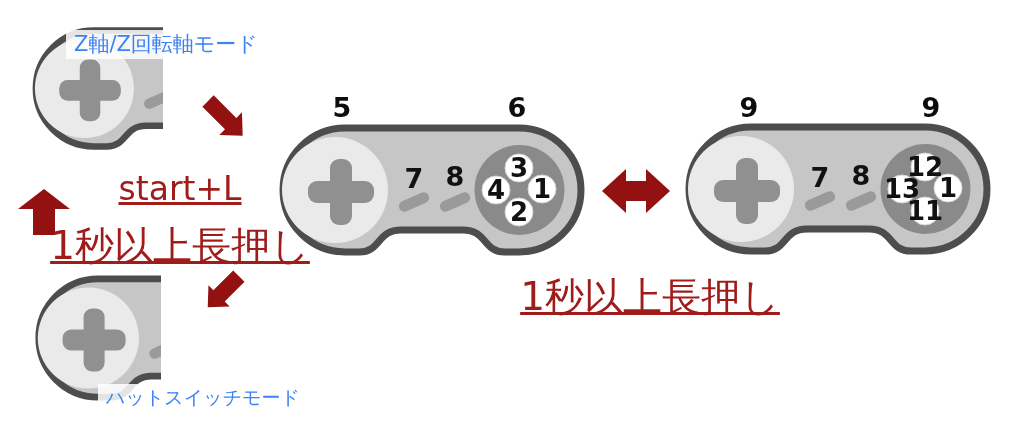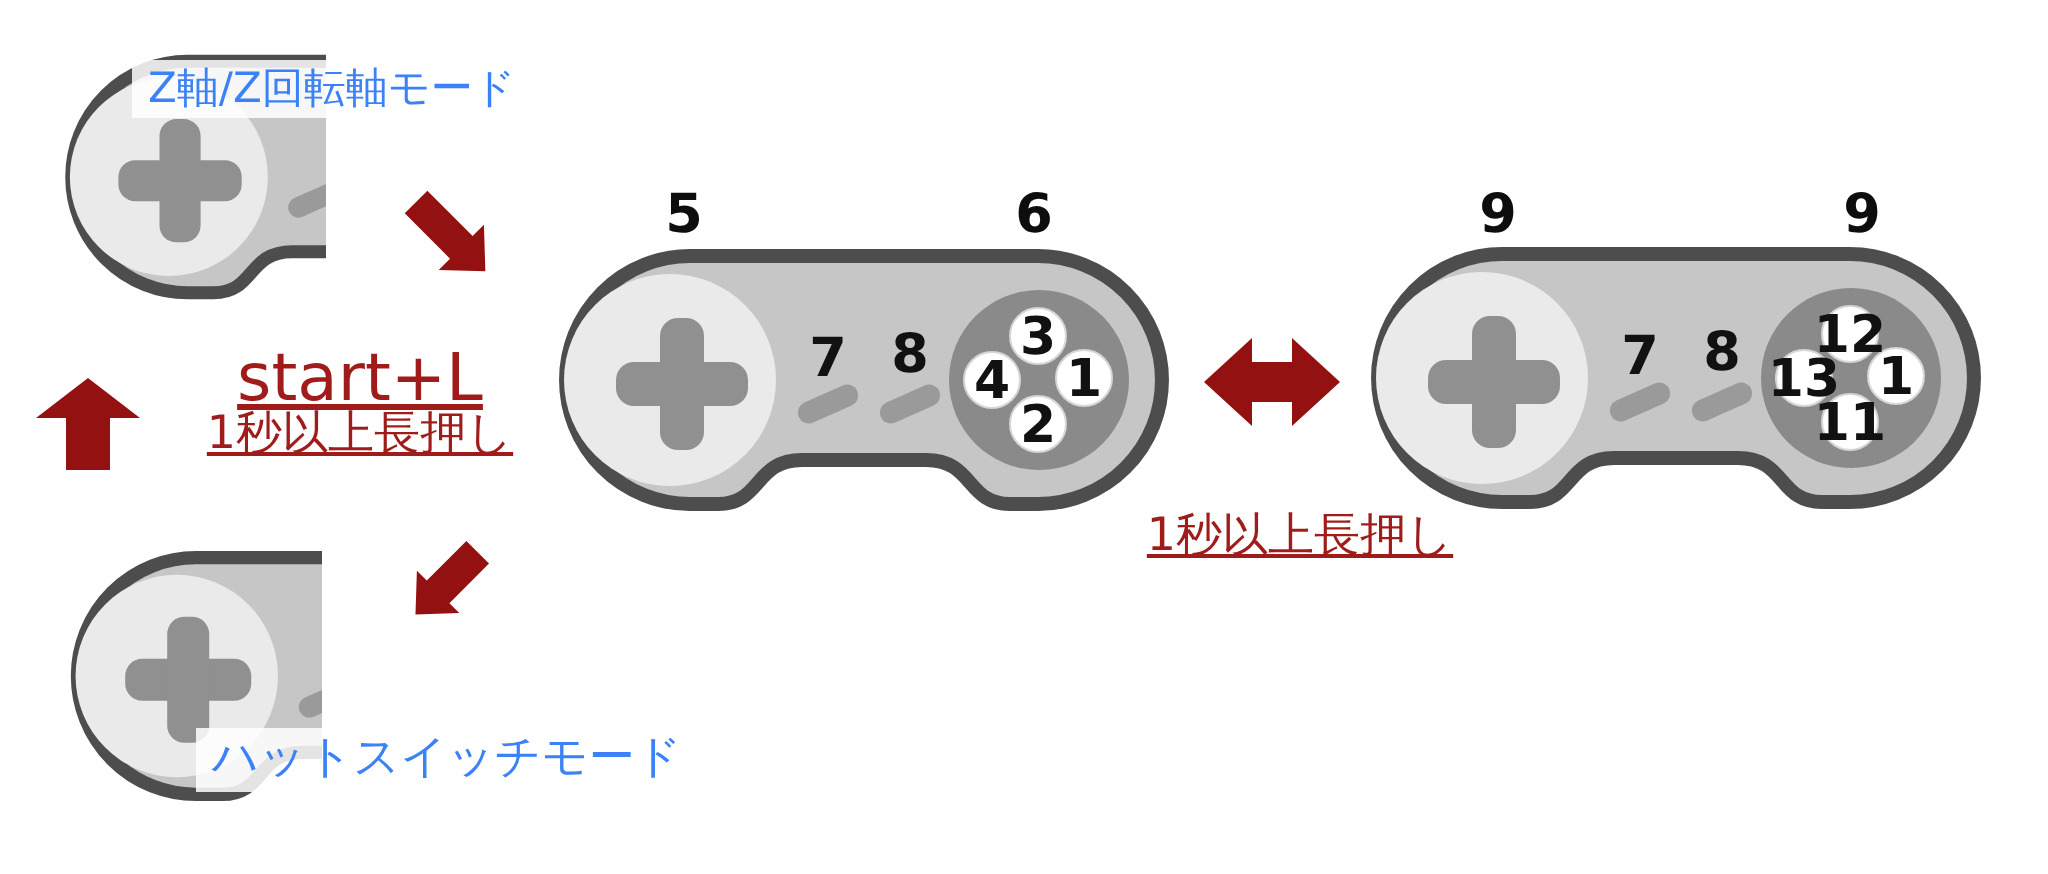--- a/index.html
+++ b/index.html
@@ -29,21 +29,21 @@
   .mode-label{
     position:absolute;z-index:10;background:rgba(255,255,255,0.85);
     color:#3b82f6;font-size:22px;line-height:1.2;padding:2px 8px;white-space:nowrap;
   }
   
   .combo{
     position:absolute;transform:translateX(-50%);text-align:center;z-index:6;
     color:#9f1c1a;line-height:1.04;white-space:nowrap;text-decoration:underline;
   }
   .combo .l1{font-size:33px;}
-  .combo .l2{font-size:23px;}
+  .combo .l2{font-size:39px;margin-top:20px;}
   .arrow{position:absolute;z-index:5;}
 </style>
 </head>
 <body>
 
 <div id="canvas">
 
   <svg width="0" height="0" style="position:absolute" aria-hidden="true">
     <defs>
       <g id="padshape">
@@ -93,21 +93,21 @@
     <text class="bnum" x="265" y="76">1</text>
     <text class="bnum" x="242" y="99">11</text>
   </svg>
 
   <div class="snum" style="left:342px;top:94px">5</div>
   <div class="snum" style="left:517px;top:94px">6</div>
   <div class="snum" style="left:749px;top:94px">9</div>
   <div class="snum" style="left:931px;top:94px">9</div>
 
   <div class="mode-label" style="left:66px;top:30px;font-size:21px">Z軸/Z回転軸モード</div>
-  <div class="mode-label" style="left:98px;top:364px;font-size:23px">ハットスイッチモード</div>
+  <div class="mode-label" style="left:98px;top:384px;font-size:19px">ハットスイッチモード</div>
 
   <div class="combo" style="left:180px;top:172px">
     <div class="l1">start+L</div>
     <div class="l2">1秒以上長押し</div>
   </div>
   <div class="combo" style="left:650px;top:257px">
     <div class="l2">1秒以上長押し</div>
   </div>
 
   <svg class="arrow" style="left:198px;top:91px" width="54" height="54" viewBox="0 0 54 54">

